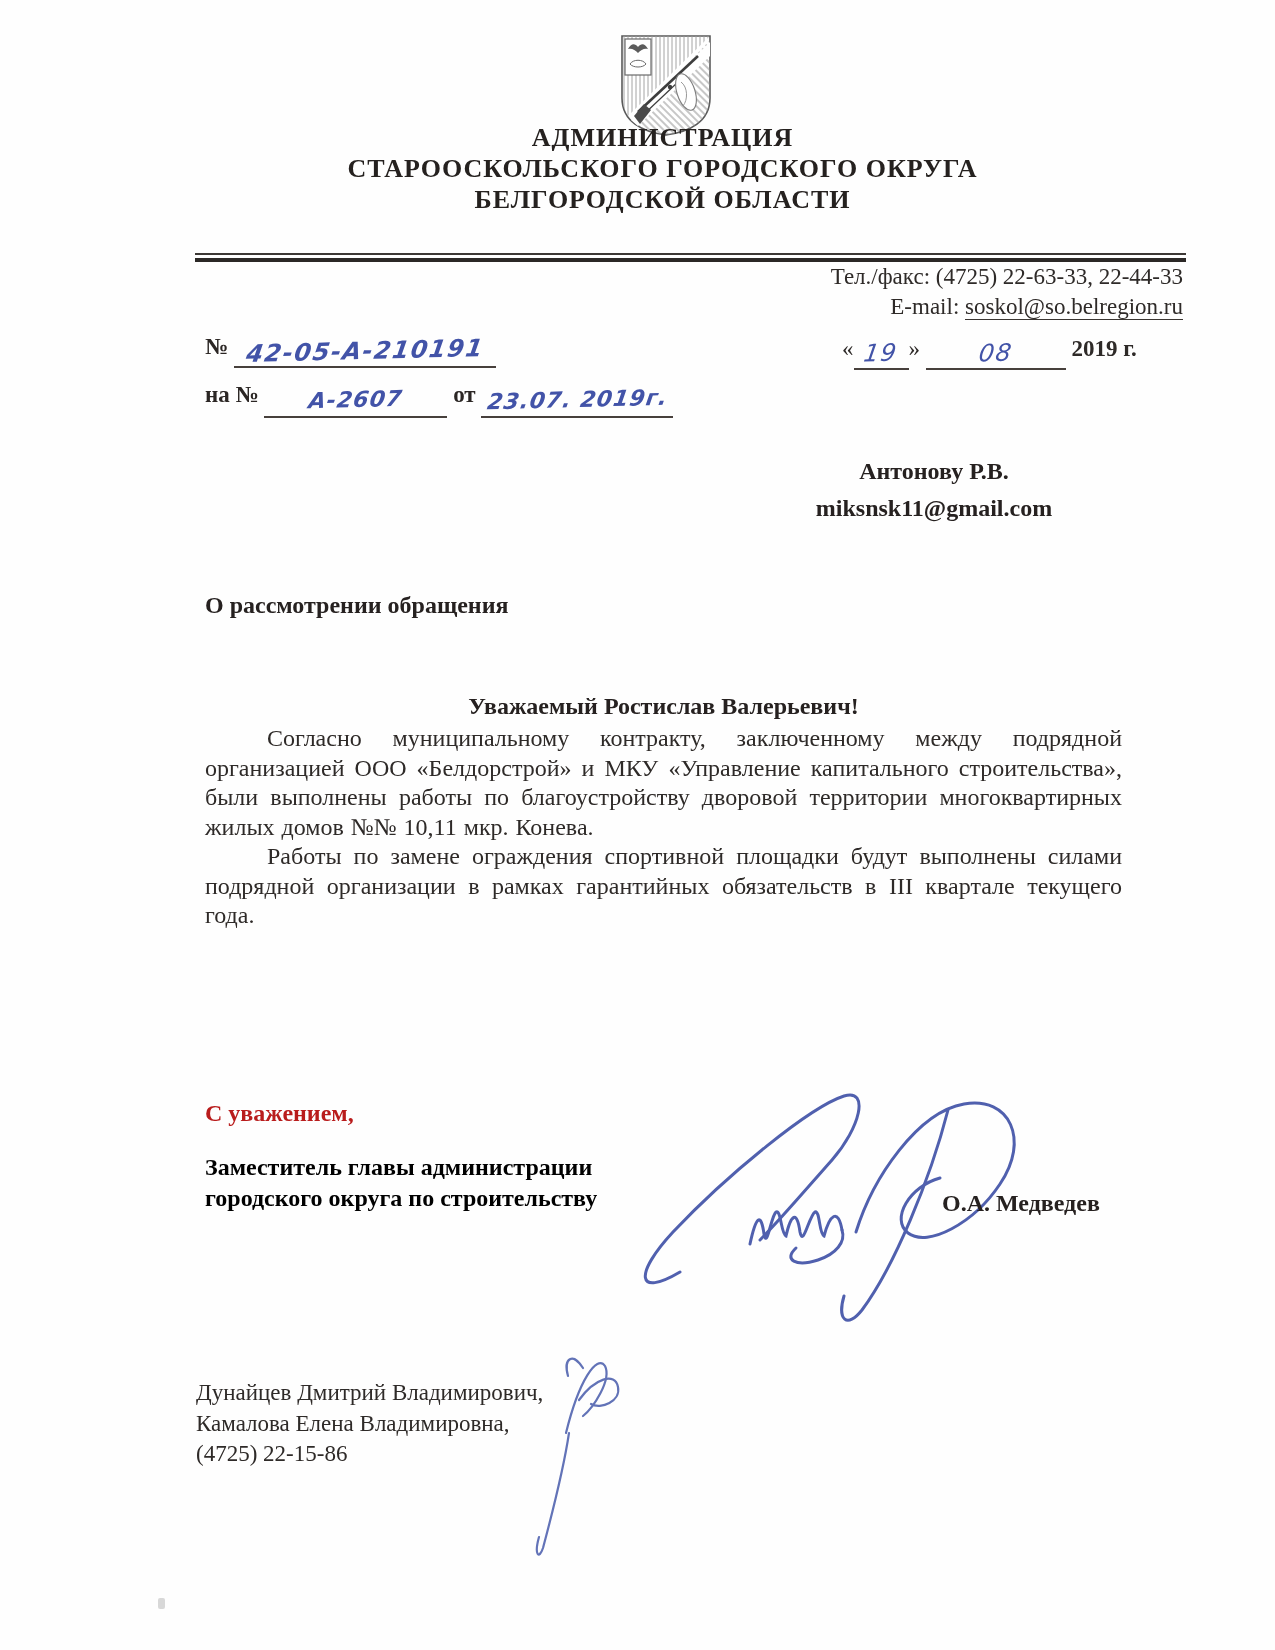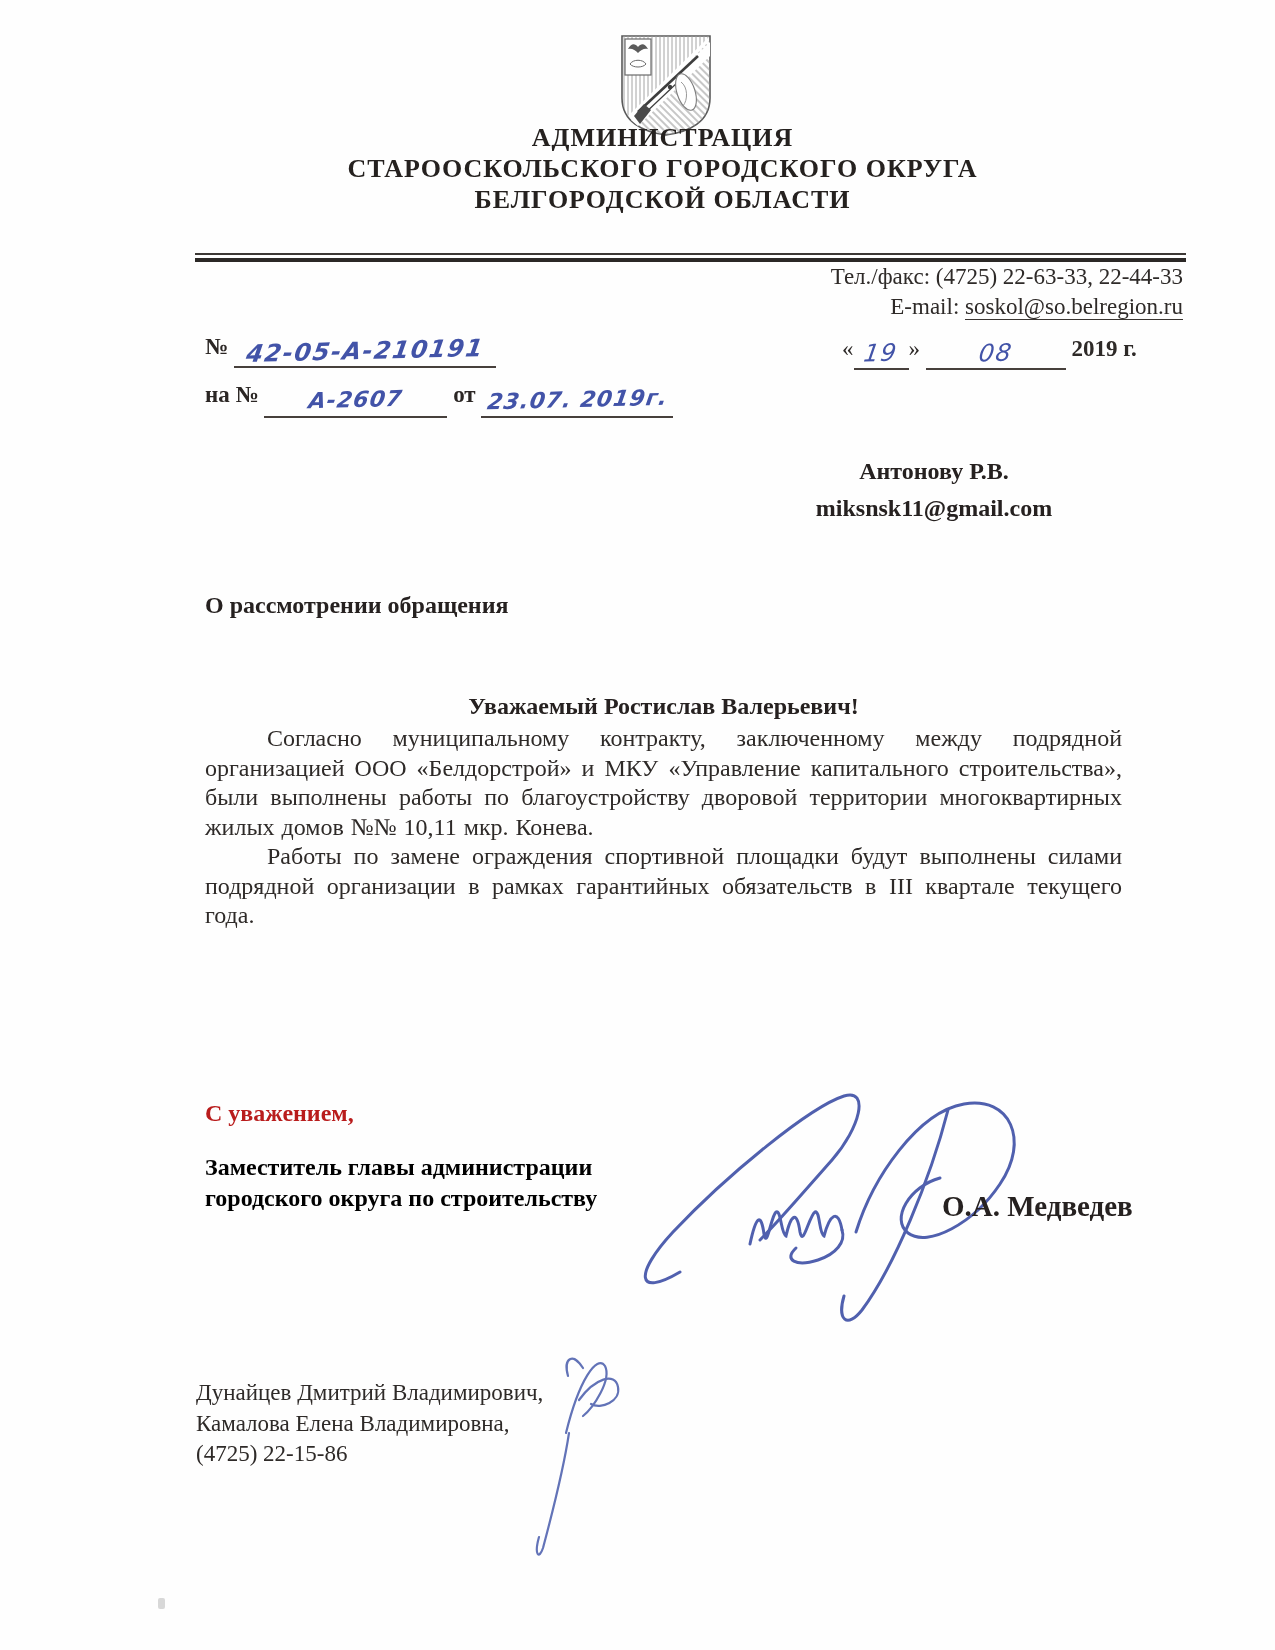--- a/index.html
+++ b/index.html
@@ -53,21 +53,21 @@
     font-weight:bold; font-size:24px; color:#262120;margin-top:13px; }
 
   
   .body-text { left:205px; top:724px; width:917px; font-size:24px;
     line-height:29.5px; text-align:justify; }
   .body-text p { margin:0; text-indent:62px; text-align-last:left; word-spacing:1px; }
 
   .closing { left:205px; top:1100px; font-weight:bold; font-size:24px; color:#b91c1c; }
   .position { left:205px; top:1152px; font-weight:bold; font-size:24px;
     line-height:31px; color:#000000; }
-  .signer { left:942px; top:1190px; font-weight:bold; font-size:29px; color:#262120; }
+  .signer { left:942px; top:1190px; font-weight:bold; font-size:24px; color:#262120; }
 
   .sig-main { left:618px; top:1082px; }
   .sig-small { left:521px; top:1338px; }
 
   .footer-contacts { left:196px; top:1378px; font-size:23px; line-height:30.5px; }
 
   .smudge { left:158px; top:1598px; width:7px; height:11px; background:#d8d8d8; border-radius:2px; }
   .coat { left:618px; top:32px; }
 </style>
 </head>

